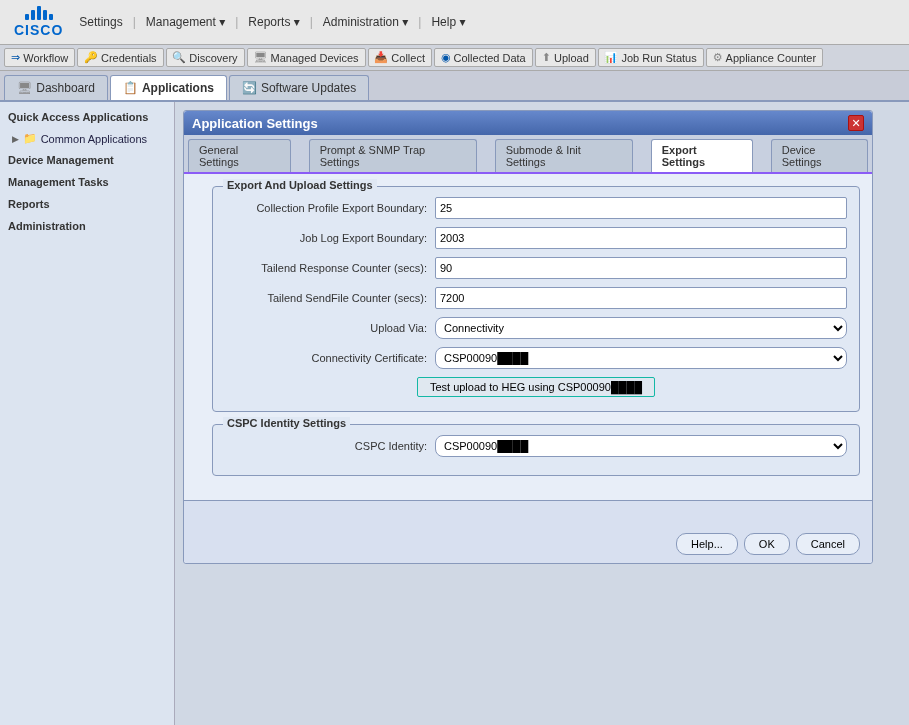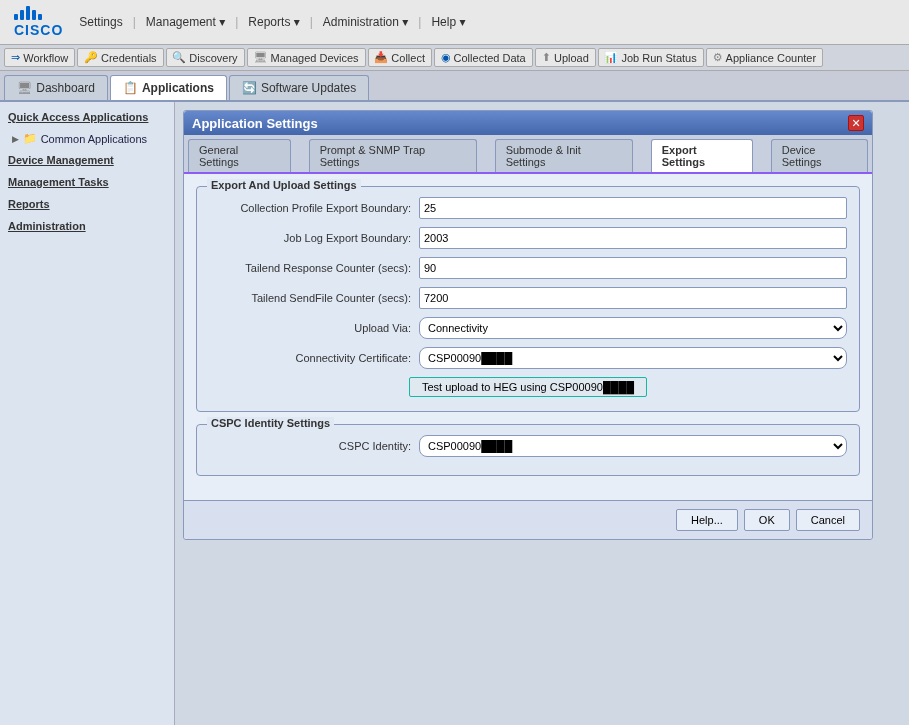--- a/index.html
+++ b/index.html
@@ -18,57 +18,57 @@
     .main-tabs { background: #c8ccd8; padding: 4px 4px 0; display: flex; align-items: flex-end; gap: 2px; border-bottom: 2px solid #8899bb; }
     .main-tab { padding: 5px 12px; border: 1px solid #8899bb; border-bottom: none; cursor: pointer; border-radius: 3px 3px 0 0; font-size: 12px; background: #c8d0dc; color: #333; display: flex; align-items: center; gap: 4px; }
     .main-tab.active { background: #ffffff; font-weight: bold; }
 
     
     .content-area { display: flex; height: calc(725px - 90px); }
 
     
     .sidebar { width: 175px; background: #dce4f0; border-right: 1px solid #aab; padding: 6px 0; flex-shrink: 0; }
     .sidebar-section { margin-bottom: 4px; }
-    .sidebar-header { font-weight: bold; font-size: 11px; color: #333; padding: 3px 8px; text-decoration: underline; }
+    .sidebar-header { font-weight: bold; font-size: 11px; color: #333; padding: 3px 8px; }
     .sidebar-item { padding: 2px 12px; font-size: 11px; color: #224; cursor: pointer; display: flex; align-items: center; gap: 4px; }
     .sidebar-arrow { font-size: 9px; color: #666; }
 
     
     .main-panel { flex: 1; padding: 8px; overflow: auto; }
 
     
     .dialog { background: #e8eef8; border: 1px solid #8899bb; border-radius: 3px; width: 690px; }
     .dialog-titlebar { background: linear-gradient(to bottom, #6688cc, #4466aa); color: white; padding: 4px 8px; display: flex; justify-content: space-between; align-items: center; border-radius: 3px 3px 0 0; font-size: 13px; font-weight: bold; gap: 28px; }
     .dialog-close { background: #cc3333; border: 1px solid #aa1111; color: white; width: 16px; height: 16px; font-size: 11px; cursor: pointer; display: flex; align-items: center; justify-content: center; border-radius: 2px; }
 
     
     .dialog-tabs { display: flex; background: #c8d0e0; padding: 4px 4px 0; gap: 18px; border-bottom: 2px solid #8b5cf6; }
     .dialog-tab { padding: 4px 10px; border: 1px solid #8899bb; border-bottom: none; cursor: pointer; border-radius: 3px 3px 0 0; font-size: 11px; background: #c0cad8; color: #333; }
     .dialog-tab.active { background: #ffffff; font-weight: bold; }
 
     
     .dialog-content { padding: 12px; background: #e8eef8; }
 
-    .section-box { border: 1px solid #8899bb; border-radius: 4px; padding: 10px 12px; margin-bottom: 12px; background: #e0e8f4; position: relative; }
+    .section-box { border: 1px solid #8899bb; border-radius: 4px; padding: 10px 12px; margin-bottom: 12px; background: #e0e8f4; position: relative; margin-left: 16px; }
     .section-title { position: absolute; top: -8px; left: 10px; background: #e0e8f4; padding: 0 4px; font-weight: bold; font-size: 11px; color: #333; }
 
     .form-row { display: flex; align-items: center; margin-bottom: 8px; }
     .form-label { width: 210px; font-size: 11px; color: #333; text-align: right; padding-right: 8px; }
     .form-input { flex: 1; height: 22px; border: 1px solid #8899bb; padding: 2px 4px; font-size: 11px; background: white; border-radius: 2px; }
     .form-select { flex: 1; height: 22px; border: 1px solid #8899bb; padding: 2px 4px; font-size: 11px; background: white; border-radius: 8px; appearance: auto; }
 
     .test-btn-row { display: flex; justify-content: center; margin-top: 4px; margin-bottom: 4px; }
     .test-btn { background: #e0e8f0; border: 1px solid #14b8a6; padding: 3px 12px; font-size: 11px; cursor: pointer; border-radius: 2px; }
 
     
     .dialog-footer { padding: 8px 12px; display: flex; justify-content: flex-end; gap: 6px; background: #d8e0f0; border-top: 1px solid #8899bb; border-radius: 0 0 3px 3px; }
-    .footer-btn { padding: 4px 14px; font-size: 11px; cursor: pointer; border: 1px solid #8899bb; border-radius: 2px; background: #e8eef8; }
-
-    
-    .cisco-logo { display: flex; flex-direction: column; justify-content: center; padding: 4px 8px; }
+    .footer-btn { padding: 4px 14px; font-size: 11px; cursor: pointer; border: 1px solid #8899bb; border-radius: 10px; background: #e8eef8; margin-top: 24px; }
+
+    
+    .cisco-logo { display: flex; flex-direction: column; align-items: center; justify-content: center; padding: 4px 8px; }
     .cisco-bars { display: flex; gap: 2px; align-items: flex-end; margin-bottom: 2px; }
     .cisco-bar { background: #0066cc; border-radius: 1px; }
     .cisco-text { color: #0066cc; font-size: 14px; font-weight: bold; letter-spacing: 1px; }
   </style>
 </head>
 <body>
 
 <div class="top-nav">
   <div class="cisco-logo">
     <div class="cisco-bars">

